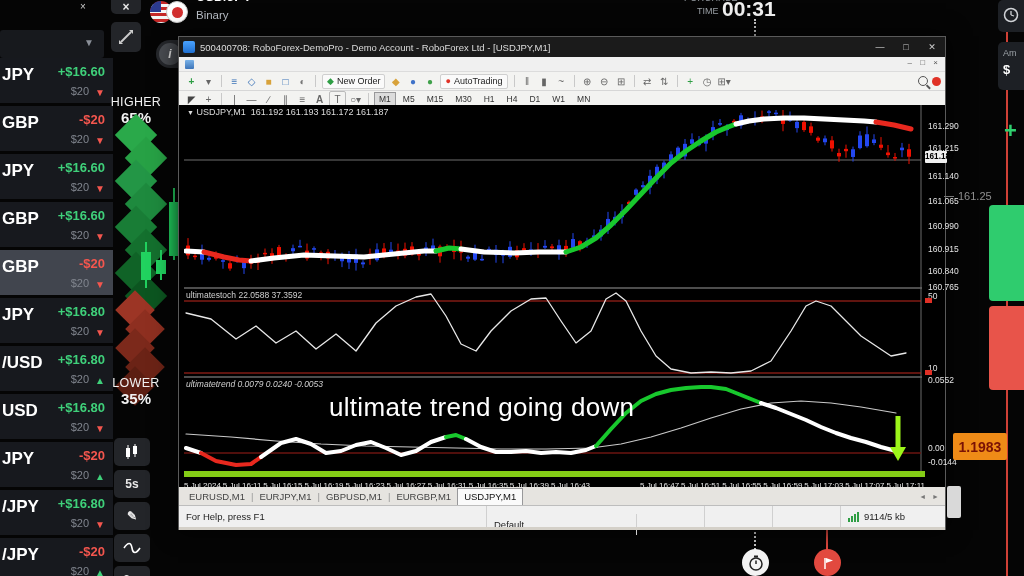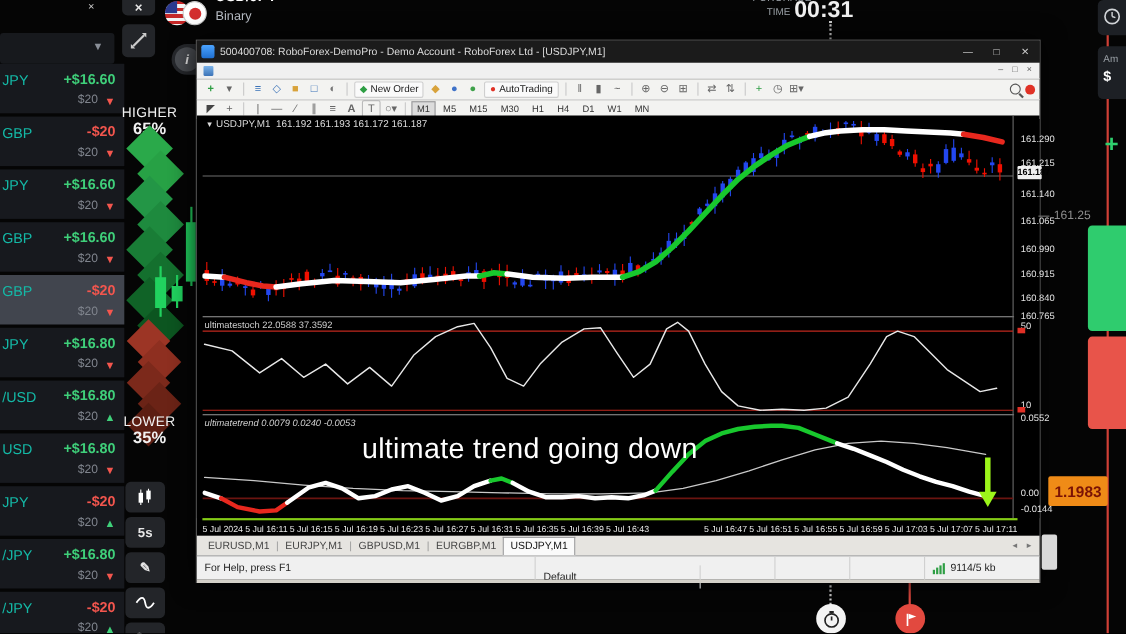--- a/index.html
+++ b/index.html
@@ -4,21 +4,21 @@
 <style>
   html,body{margin:0;padding:0;background:#000;}
   #root{position:relative;width:1024px;height:576px;background:#050505;overflow:hidden;
         font-family:"Liberation Sans",sans-serif;-webkit-font-smoothing:antialiased;}
   .abs{position:absolute;}
 
   
   #trade-list{position:absolute;left:0;top:58px;width:113px;}
   .trow{position:relative;height:45px;margin-bottom:3px;background:#17191e;}
   .trow.sel{background:#41454e;}
-  .trow .sym{position:absolute;left:2px;top:7px;font-size:13px;color:#14b8a6;font-weight:400;}
+  .trow .sym{position:absolute;left:2px;top:7px;font-size:17px;color:#ffffff;font-weight:700;}
   .trow .res{position:absolute;right:8px;top:6px;font-size:13px;font-weight:700;}
   .res.win{color:#3fd07a;} .res.loss{color:#f4564e;}
   .trow .stake{position:absolute;right:24px;bottom:6px;font-size:11px;color:#80858e;}
   .trow .arr{position:absolute;right:8px;bottom:5px;font-size:10px;}
   .arr.down{color:#f4564e;} .arr.up{color:#3fd07a;}
 
   
   .stripbtn{position:absolute;background:#232529;border-radius:5px;display:flex;align-items:center;
             justify-content:center;color:#e8e8e8;font-size:12px;font-weight:700;}
   .sent{position:absolute;width:60px;text-align:center;color:#f2f2f2;}
@@ -68,21 +68,21 @@
   #chart-svg{position:absolute;left:5px;top:0;}
   #chart-header{position:absolute;left:8px;top:2px;font-size:9px;color:#dcdcdc;}
   .indlabel{position:absolute;left:7px;font-size:8.5px;color:#cfcfcf;}
   #caption{position:absolute;left:150px;top:287px;font-size:26px;font-weight:500;color:#fff;letter-spacing:.3px;}
   #paxis{position:absolute;left:748px;top:0;width:18px;height:366px;font-size:8.5px;color:#e4e4e4;}
   .pl{position:absolute;left:1px;white-space:nowrap;}
   #pricebox{position:absolute;left:-2px;width:22px;top:46px;height:12px;background:#f0f0f0;color:#000;
       font-weight:700;font-size:8.2px;text-align:center;line-height:12px;border-radius:1px;white-space:nowrap;}
   .redmark{position:absolute;left:-2px;width:7px;height:5px;background:#e03026;}
   #time-axis{position:absolute;left:5px;top:366px;width:741px;height:16px;display:flex;
-      justify-content:space-between;align-items:center;font-size:8px;color:#e8e8e8;border-top:2px solid #84cc16;}
+      justify-content:space-between;align-items:center;font-size:8px;color:#e8e8e8;border-top:6px solid #84cc16;}
   #tabbar{position:absolute;left:0;top:450px;width:766px;height:18px;background:#e6e4e0;display:flex;
       align-items:center;font-size:9.5px;color:#444;padding-left:4px;box-sizing:border-box;}
   .tab{padding:0 6px;} .tabsep{color:#999;}
   .tab.active{background:#fafafa;border:1px solid #98989a;border-bottom:none;height:16px;line-height:16px;color:#111;}
   .tabarrows{position:absolute;right:4px;font-size:7px;color:#777;letter-spacing:2px;}
   #statusbar{position:absolute;left:0;top:468px;width:766px;height:22px;background:#f0f0f0;border-top:1px solid #bdbdbd;
       display:flex;align-items:center;font-size:9.5px;color:#222;box-sizing:border-box;}
   .ssec{border-right:1px solid #d0d0d0;height:100%;display:flex;align-items:center;padding:0 7px;box-sizing:border-box;}
   #bars-icon{display:inline-flex;align-items:flex-end;height:10px;margin-right:4px;}
   #bars-icon i{display:block;width:2px;margin-right:1px;background:#2e9e44;}

